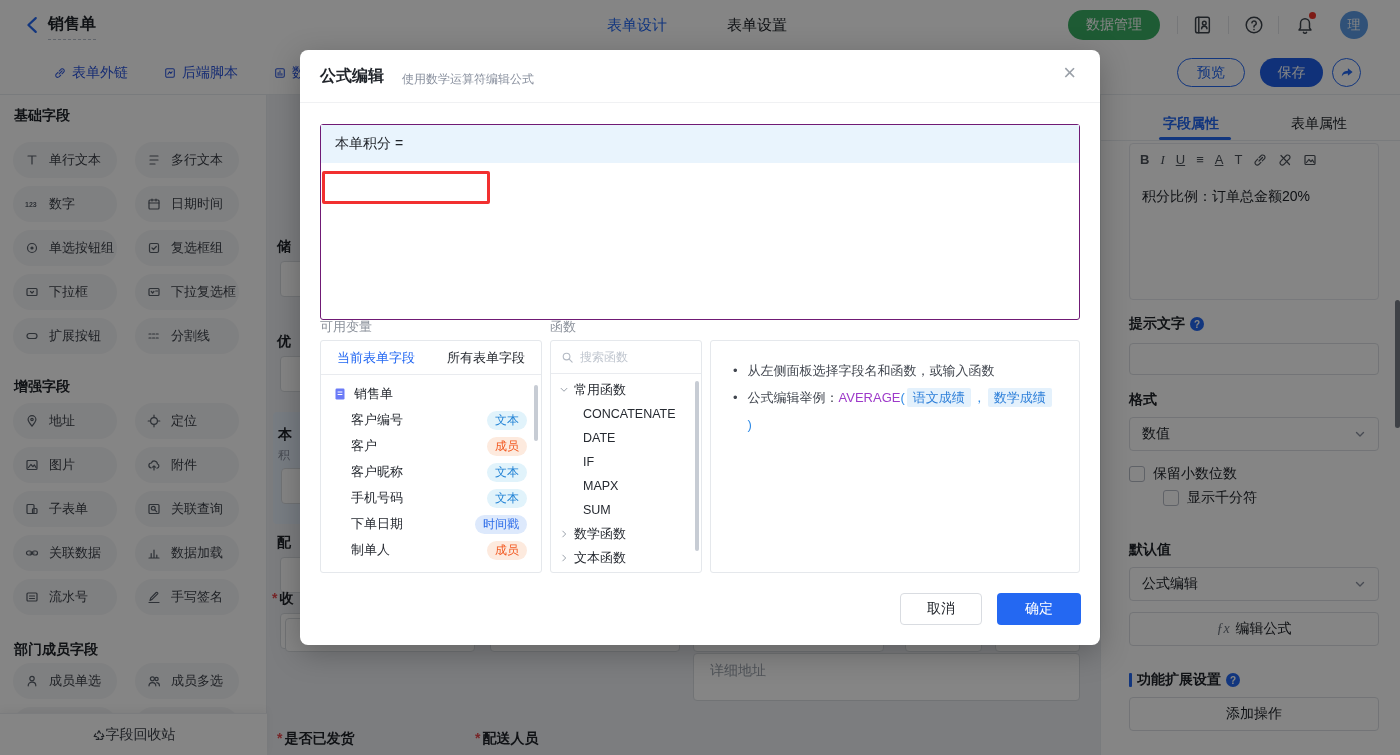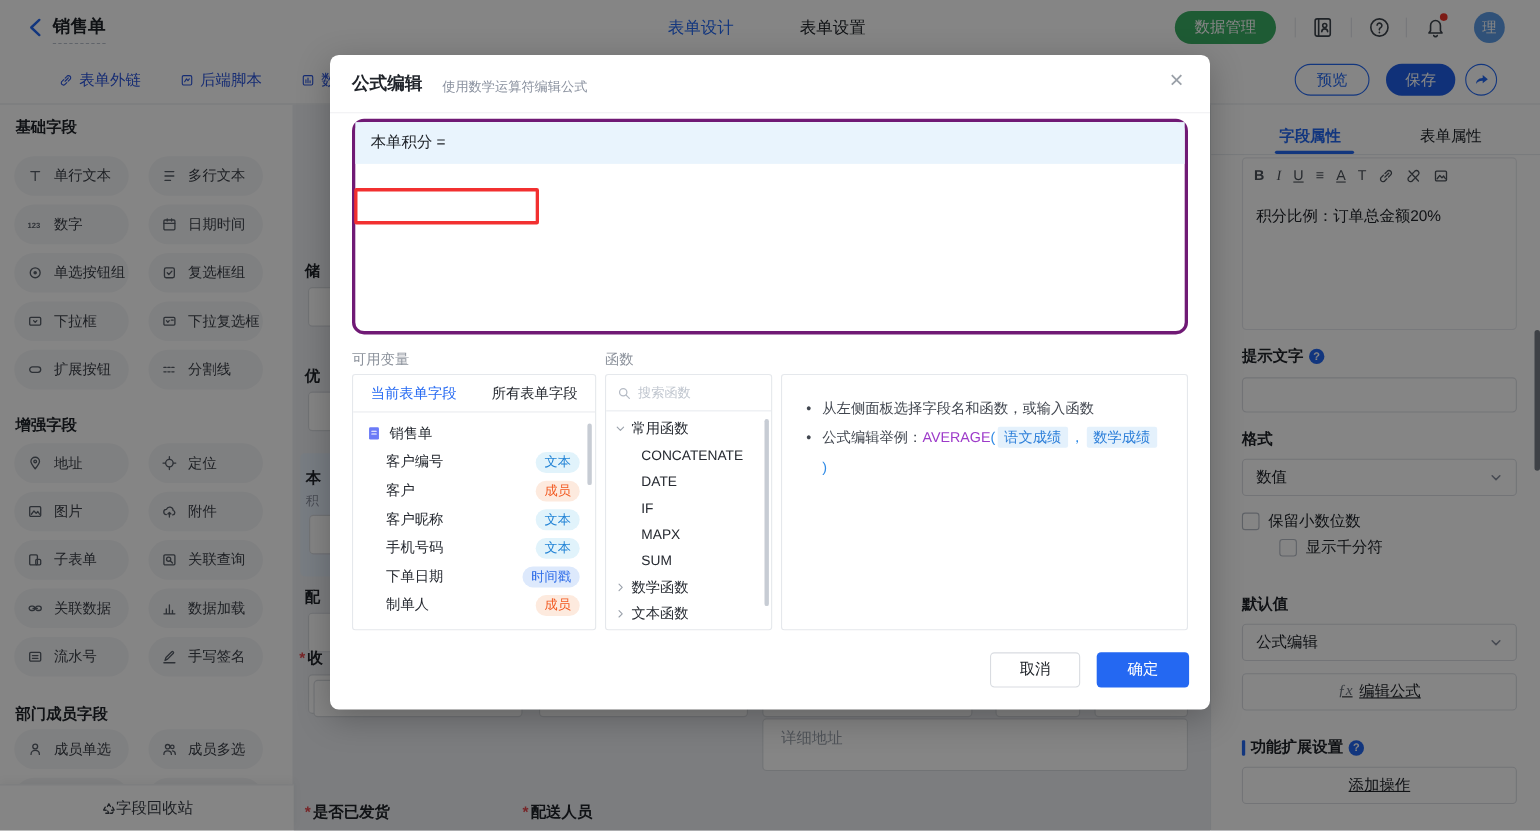--- a/index.html
+++ b/index.html
@@ -56,32 +56,32 @@
   .ed-toolbar { display:flex; align-items:center; gap:11px; padding:8px 10px 6px 10px; color:#4b5159; font-size:13px; }
   .ed-ic { cursor:pointer; line-height:16px; }
   .ed-text { padding:14px 12px 0 12px; font-size:14px; color:#20242a; }
   .p-label { position:absolute; left:28px; font-size:14px; font-weight:700; color:#20242a; display:flex; align-items:center; gap:5px; }
   .q-circle { width:14px; height:14px; border-radius:50%; background:#2468f2; color:#fff; font-size:10px; font-weight:700; display:inline-flex; align-items:center; justify-content:center; }
   .p-input { position:absolute; left:28px; width:250px; height:32px; border:1px solid #dcdfe4; border-radius:4px; font-family:inherit; font-size:14px; padding:0 10px; outline:none; }
   .p-select { position:absolute; left:28px; width:250px; height:34px; border:1px solid #dcdfe4; border-radius:4px; display:flex; align-items:center; padding:0 12px; font-size:14px; color:#20242a; cursor:pointer; }
   .p-select .chev { margin-left:auto; }
   .cb-row { position:absolute; left:28px; display:flex; align-items:center; gap:8px; font-size:14px; color:#20242a; cursor:pointer; }
   .cb-box { width:16px; height:16px; border:1.5px solid #b6bcc6; border-radius:3px; background:#fff; }
-  .p-btn { position:absolute; left:28px; width:250px; height:34px; border:1px solid #dcdfe4; border-radius:4px; background:#fff; font-family:inherit; font-size:14px; color:#20242a; cursor:pointer; display:flex; align-items:center; justify-content:center; gap:6px;text-decoration:underline; }
+  .p-btn { position:absolute; left:28px; width:250px; height:34px; border:1px solid #dcdfe4; border-radius:4px; background:#fff; font-family:inherit; font-size:14px; color:#20242a; cursor:pointer; display:flex; align-items:center; justify-content:center; gap:6px; }
   .sec-bar { width:3px; height:14px; background:#2468f2; border-radius:1px; }
   .edge-scroll { position:absolute; left:294px; top:205px; width:5px; height:128px; background:#777e87; border-radius:3px; }
 
   
   .overlay { position:absolute; left:0; top:0; width:1400px; height:755px; background:rgba(0,0,0,.48); z-index:40; }
   .modal { position:absolute; left:300px; top:50px; width:800px; height:595px; background:#fff; border-radius:8px; box-shadow:0 8px 30px rgba(0,0,0,.25); z-index:50; }
   .m-header { position:relative; height:53px; border-bottom:1px solid #f0f1f3; }
   .m-title { position:absolute; left:20px; top:16px; font-size:16px; font-weight:700; }
   .m-subtitle { position:absolute; left:102px; top:21px; font-size:12px; color:#8a919f; }
   .m-close { position:absolute; right:24px; top:12px; font-size:22px; color:#9aa0a8; cursor:pointer; line-height:1; }
-  .f-box { position:absolute; left:20px; top:58px; width:760px; height:196px; border:3px solid #701a75; border-radius:11px; }
+  .f-box { position:absolute; left:20px; top:74px; width:760px; height:196px; border:1px solid #701a75; border-radius:3px; }
   .f-head { height:38px; background:#e9f4fd; display:flex; align-items:center; padding:0 14px; font-size:14px; color:#20242a; }
   .f-body { position:relative; height:156px; padding:13px 14px; }
   .f-chip { display:inline-block; background:#e1f0fb; color:#2a87d8; font-size:13px; padding:3px 8px; border-radius:3px; }
   .f-rest { font-family:"DejaVu Sans Mono",monospace; font-size:13px; color:#20242b; margin-left:4px; }
   .red-rect { position:absolute; left:22px; top:121px; width:168px; height:33px; border:3px solid #f23030; border-radius:2px; pointer-events:none; z-index:5; }
   .m-col-label { position:absolute; font-size:13px; color:#8b919b; }
   .panel { position:absolute; top:290px; border:1px solid #e5e8ec; border-radius:3px; background:#fff; overflow:hidden; }
   .var-panel { left:20px; width:222px; height:233px; }
   .var-tabs { height:34px; display:flex; border-bottom:1px solid #e9ebef; }
   .var-tab { flex:1; display:flex; align-items:center; justify-content:center; font-size:13px; color:#262a31; cursor:pointer; }

